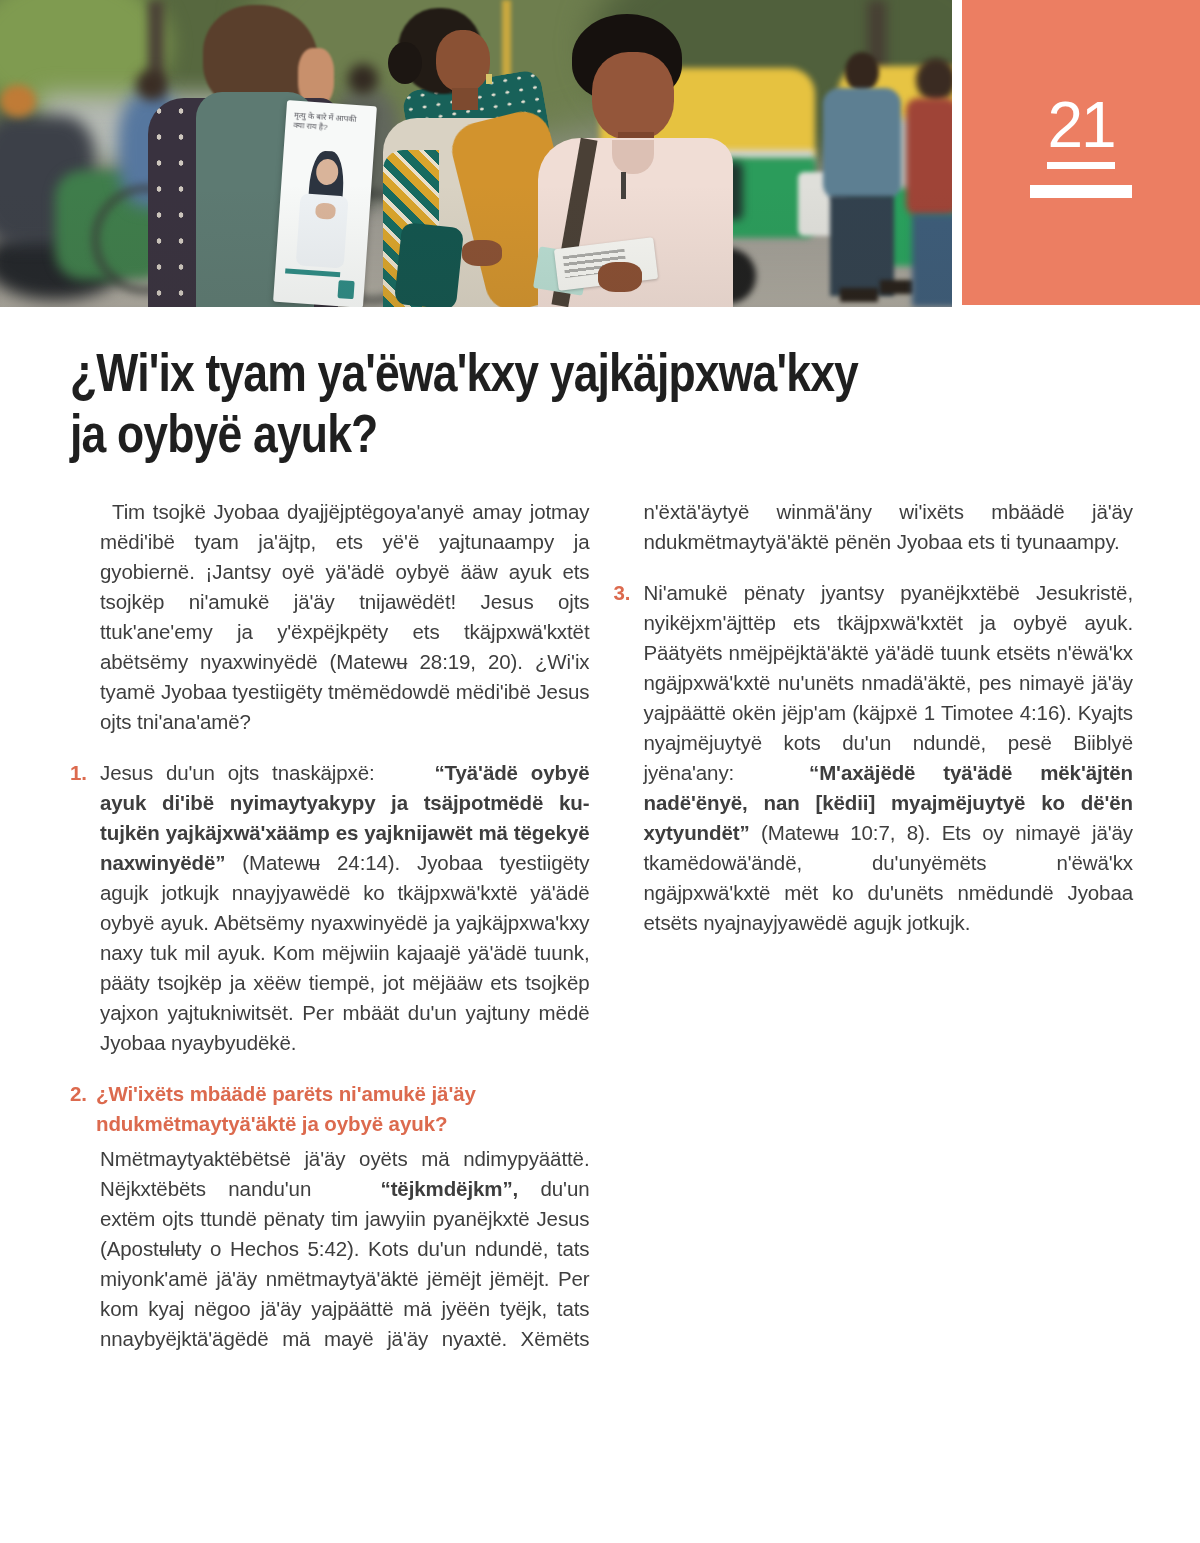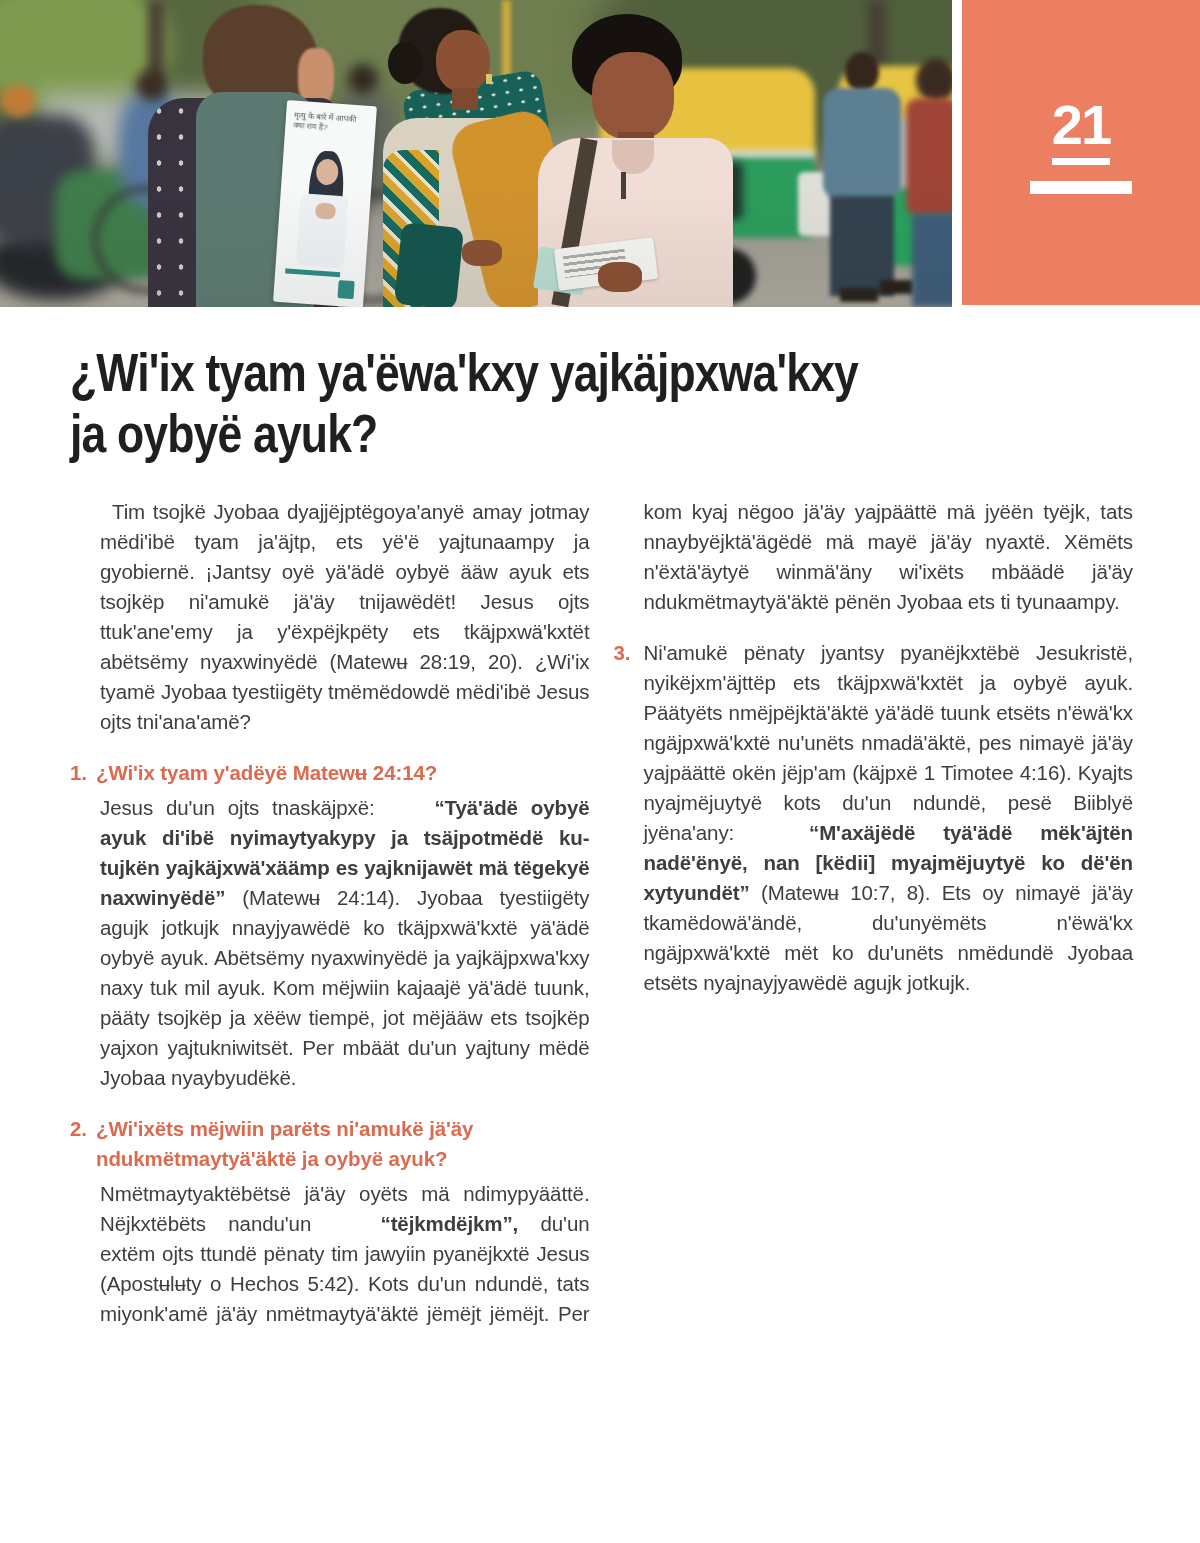--- a/index.html
+++ b/index.html
@@ -94,21 +94,21 @@
              box-shadow:0 1px 3px rgba(0,0,0,.25);}
   .leafprint{left:8px;top:8px;width:62px;height:22px;
              background:repeating-linear-gradient(180deg,#8b8b88 0 3px,transparent 3px 7px);opacity:.7;}
   .leafgreen{left:536px;top:250px;width:50px;height:42px;background:#b9ddd2;border-radius:3px;transform:rotate(9deg);}
   .manhand{left:598px;top:262px;width:44px;height:30px;background:#8a4f33;border-radius:40%;}
   .vignette{left:0;top:0;width:952px;height:307px;background:linear-gradient(180deg,transparent 60%,rgba(55,55,45,.08));}
 
   
   .badge{position:absolute;left:962px;top:0;width:238px;height:305px;background:#ec7e62;
          display:flex;flex-direction:column;align-items:center;justify-content:center;padding-bottom:14px;box-sizing:border-box;}
-  .lesson-number{font-size:56px;line-height:1;font-weight:700;color:#ffffff;letter-spacing:-2px;
+  .lesson-number{font-size:64px;line-height:1;font-weight:400;color:#ffffff;letter-spacing:-2px;
                  border-bottom:7px solid #ffffff;padding-bottom:5px;}
   .lesson-bar{width:102px;height:13px;background:#ffffff;margin-top:16px;}
 
   
   .title{position:absolute;left:70px;top:342px;margin:0;width:1160px;color:#1f1f1f;
          font-weight:700;font-size:53px;line-height:61px;letter-spacing:-1px;
          transform:scaleX(.84);transform-origin:left top;}
 
   
   .content{position:absolute;left:70px;top:497px;width:1063px;height:858px;
@@ -215,27 +215,26 @@
   </div>
 
   <h1 class="title"><span>¿Wi'ix tyam ya'ëwa'kxy yajkäjpxwa'kxy</span><br><span>ja oybyë ayuk?</span></h1>
 
   <div class="content">
 
     <p class="intro">Tim tsojkë Jyobaa dyajjëjptëgoya'anyë amay jotmay mëdi'ibë tyam ja'äjtp, ets yë'ë yajtu­naampy ja gyobiernë. ¡Jantsy oyë yä'ädë oy­byë ääw ayuk ets tsojkëp ni'amukë jä'äy tnijawë­dët! Jesus ojts ttuk'ane'emy ja y'ëxpëjkpëty ets tkäjpxwä'kxtët abëtsëmy nyaxwinyëdë (Matewʉ 28:19, 20). ¿Wi'ix tyamë Jyobaa tyestiigëty tmë­mëdowdë mëdi'ibë Jesus ojts tni'ana'amë?</p>
 
     <div class="q-head">
       <span class="q-num">1.</span>
-      <span>¿Wi'ix tyam y'adëyë Matewʉ 24:14?</span>
     </div>
     <p class="body-p"><span>Jesus du'un ojts tnaskäjpxë: </span><span class="b">“Tyä'ädë oybyë ayuk di'ibë nyimaytyakypy ja tsäjpotmëdë ku­tujkën yajkäjxwä'xäämp es yajknijawët mä të­gekyë naxwinyëdë”</span><span> (Matewʉ 24:14). Jyobaa tyestiigëty agujk jotkujk nnayjyawëdë ko tkäjpx­wä'kxtë yä'ädë oybyë ayuk. Abëtsëmy nyaxwi­nyëdë ja yajkäjpxwa'kxy naxy tuk mil ayuk. Kom mëjwiin kajaajë yä'ädë tuunk, pääty tsojkëp ja xëëw tiempë, jot mëjääw ets tsojkëp yajxon yaj­tukniwitsët. Per mbäät du'un yajtuny mëdë Jyo­baa nyaybyudëkë.</span></p>
 
     <div class="q-head">
       <span class="q-num">2.</span>
-      <span>¿Wi'ixëts mëjwiin parëts ni'amukë jä'äy ndukmëtmaytyä'äktë ja oybyë ayuk?</span>
+      <span>¿Wi'ixëts mbäädë parëts ni'amukë jä'äy ndukmëtmaytyä'äktë ja oybyë ayuk?</span>
     </div>
     <p class="body-p"><span>Nmëtmaytyaktëbëtsë jä'äy oyëts mä ndimy­pyäättë. Nëjkxtëbëts nandu'un </span><span class="b">“tëjkmdëjkm”,</span><span> du'un extëm ojts ttundë pënaty tim jawyiin pya­nëjkxtë Jesus (Apostʉlʉty o Hechos 5:42). Kots du'un ndundë, tats miyonk'amë jä'äy nmëtmay­tyä'äktë jëmëjt jëmëjt. Per kom kyaj nëgoo jä'äy yajpäättë mä jyëën tyëjk, tats nnaybyëjktä'ägë­dë mä mayë jä'äy nyaxtë. Xëmëts n'ëxtä'äytyë winmä'äny wi'ixëts mbäädë jä'äy ndukmëtmay­tyä'äktë pënën Jyobaa ets ti tyunaampy.</span></p>
 
     <div class="q-head">
       <span class="q-num">3.</span>
     </div>
     <p class="body-p"><span>Ni'amukë pënaty jyantsy pyanëjkxtëbë Jesukris­të, nyikëjxm'äjttëp ets tkäjpxwä'kxtët ja oybyë ayuk. Päätyëts nmëjpëjktä'äktë yä'ädë tuunk etsëts n'ëwä'kx ngäjpxwä'kxtë nu'unëts nma­dä'äktë, pes nimayë jä'äy yajpäättë okën jëjp'­am (käjpxë 1 Timotee 4:16). Kyajts nyajmëjuy­tyë kots du'un ndundë, pesë Biiblyë jyëna'any: </span><span class="b">“M'axäjëdë tyä'ädë mëk'äjtën nadë'ënyë, nan [këdii] myajmëjuytyë ko dë'ën xytyundët”</span><span> (Ma­tewʉ 10:7, 8). Ets oy nimayë jä'äy tkamëdo­wä'ändë, du'unyëmëts n'ëwä'kx ngäjpxwä'kxtë mët ko du'unëts nmëdundë Jyobaa etsëts nyaj­nayjyawëdë agujk jotkujk.</span></p>
 
   </div>
 </div>

